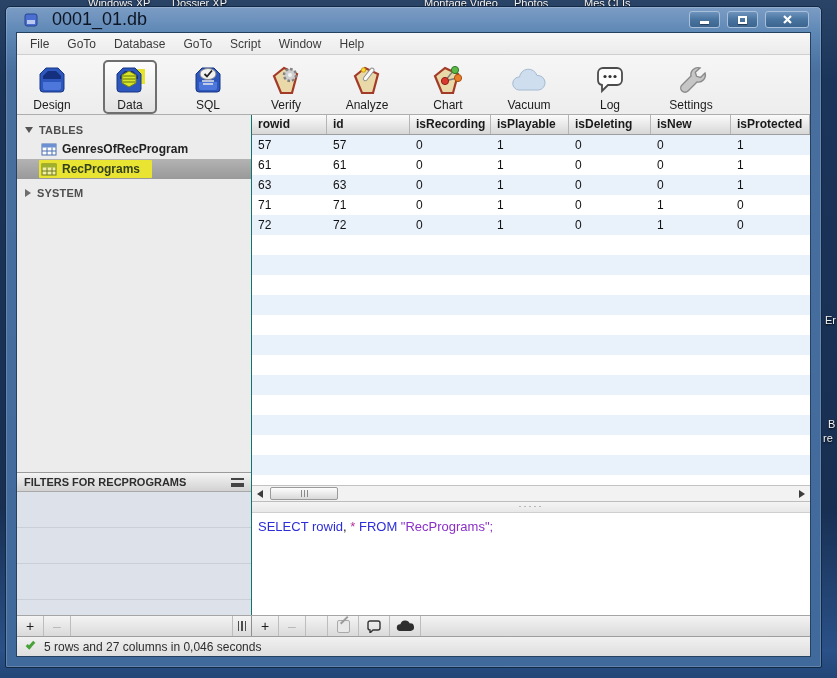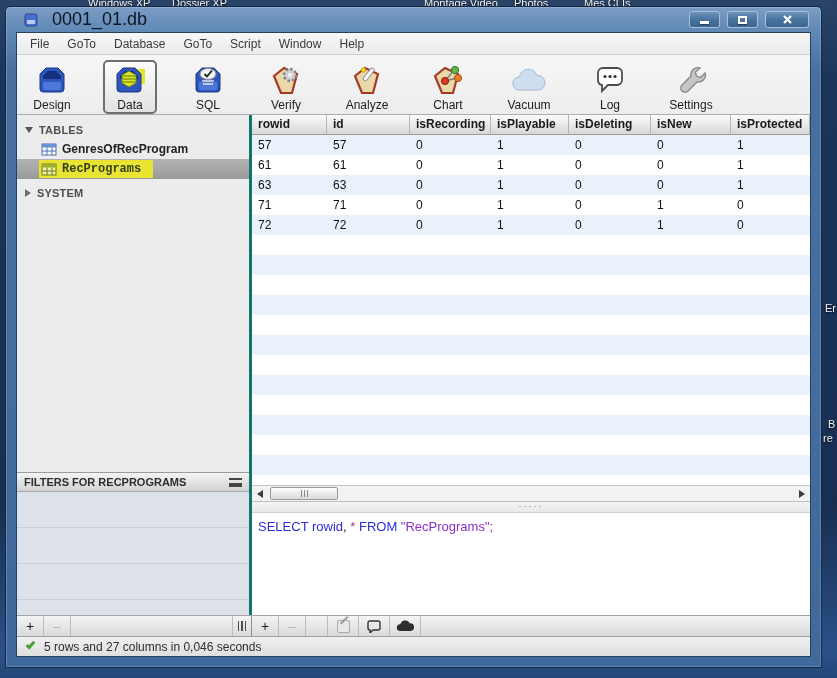--- a/index.html
+++ b/index.html
@@ -42,31 +42,31 @@
     justify-content:flex-start; border:2px solid transparent; border-radius:5px; padding-top:2px; }
   .tool-item.selected { border-color:#6f6f6f; background:linear-gradient(180deg,#fdfdfd,#e2e2e2); }
   .tool-item .ticon { height:33px; display:flex; align-items:center; }
   .tool-label { font-size:12px; color:#1c1c1c; margin-top:1px; white-space:nowrap; }
   .tool-item.wide { width:60px; }
 
   
   .main { flex:1; display:flex; overflow:hidden; }
 
   
-  .sidebar { width:235px; flex:0 0 auto; background:#ececec; border-right:3px solid #0f766e;
+  .sidebar { width:235px; flex:0 0 auto; background:#ececec; border-right:1px solid #0f766e;
     display:flex; flex-direction:column; overflow:hidden; }
   .tree { flex:1; padding-top:5px; overflow:hidden; }
   .tree-header { height:19px; display:flex; align-items:center; gap:6px; padding-left:8px;
     font-size:11px; font-weight:bold; color:#4f4f4f; letter-spacing:.2px; }
   .tri-down { width:0; height:0; border-left:4px solid transparent; border-right:4px solid transparent; border-top:6px solid #555; }
   .tri-right { width:0; height:0; border-top:4px solid transparent; border-bottom:4px solid transparent; border-left:6px solid #6e6e6e; }
   .tree-item { height:20px; display:flex; align-items:center; gap:5px; padding-left:24px;
     font-size:12px; font-weight:bold; color:#222; }
   .tree-item.selected { background:linear-gradient(180deg,#b3b3b3,#999999); padding-left:22px; }
-  .hl-wrap { display:flex; align-items:center; gap:5px; background:#e9e431; padding:2px 12px 2px 2px; border-radius:1px;font-family:Liberation Mono, monospace; }
+  .hl-wrap { display:flex; align-items:center; gap:5px; background:#e9e431; padding:2px 12px 2px 2px; border-radius:1px; }
   .tree-item.selected .item-label { color:#33411c; }
 
   .filters-header { height:20px; flex:0 0 auto; background:linear-gradient(180deg,#f4f4f4,#d2d2d2);
     border-top:1px solid #9b9b9b; border-bottom:1px solid #a8a8a8;
     display:flex; align-items:center; padding:0 7px; font-size:11px; font-weight:bold; color:#2e2e2e; }
   .filters-header .fspacer { flex:1; }
   .menu-lines { width:13px; height:9px; border-top:2px solid #444; border-bottom:2px solid #444; 
     background:linear-gradient(180deg,transparent 3px,#444 3px,#444 5px,transparent 5px); }
   .filters-body { height:123px; flex:0 0 auto; background:#dde1e9;
     background-image:repeating-linear-gradient(180deg,#dde1e9 0 35px,#c9ced9 35px 36px); }
@@ -132,21 +132,21 @@
 </head>
 <body>
 
 <div class="desktop">
 
   <span class="desk-label" style="left:88px;top:-3px">Windows XP</span>
   <span class="desk-label" style="left:172px;top:-3px">Dossier XP</span>
   <span class="desk-label" style="left:424px;top:-3px">Montage Video</span>
   <span class="desk-label" style="left:514px;top:-3px">Photos</span>
   <span class="desk-label" style="left:584px;top:-3px">Mes CLIs</span>
-  <span class="desk-label" style="left:825px;top:302px">Er</span>
+  <span class="desk-label" style="left:825px;top:314px">Er</span>
   <span class="desk-label" style="left:828px;top:418px">B</span>
   <span class="desk-label" style="left:823px;top:432px">re</span>
 
   <div class="app-window">
 
     <div class="titlebar">
       <svg width="14" height="14">
         <rect x="1" y="1" width="12" height="12" rx="2" fill="#4a6fd0" stroke="#27448f"></rect>
         <rect x="3" y="7" width="8" height="4" fill="#b9c9ef"></rect>
       </svg>

